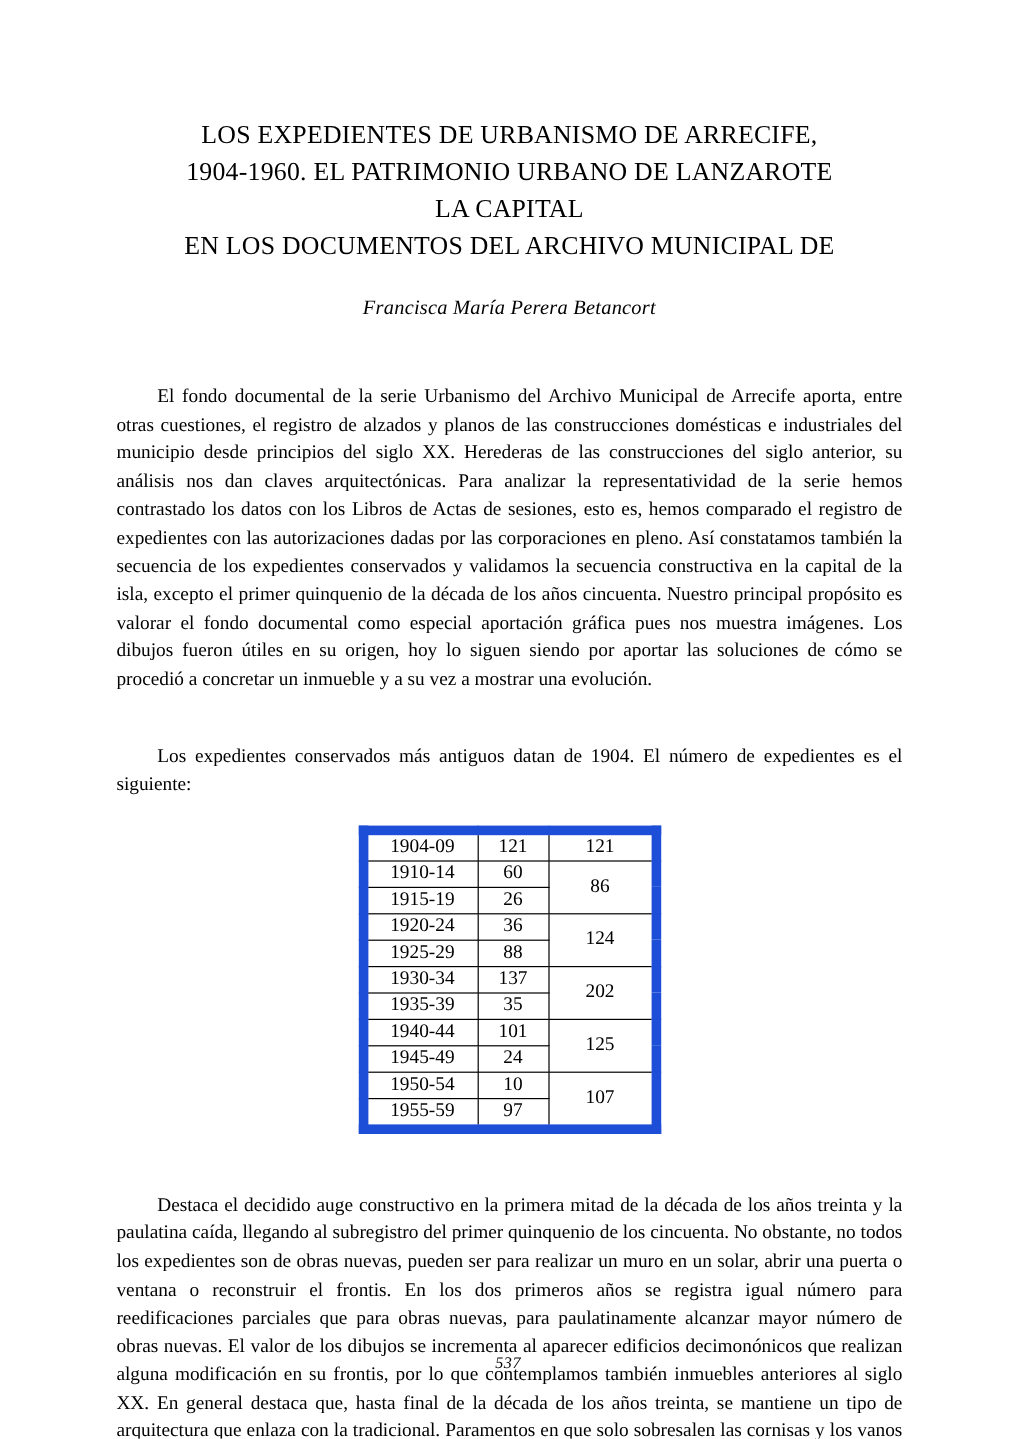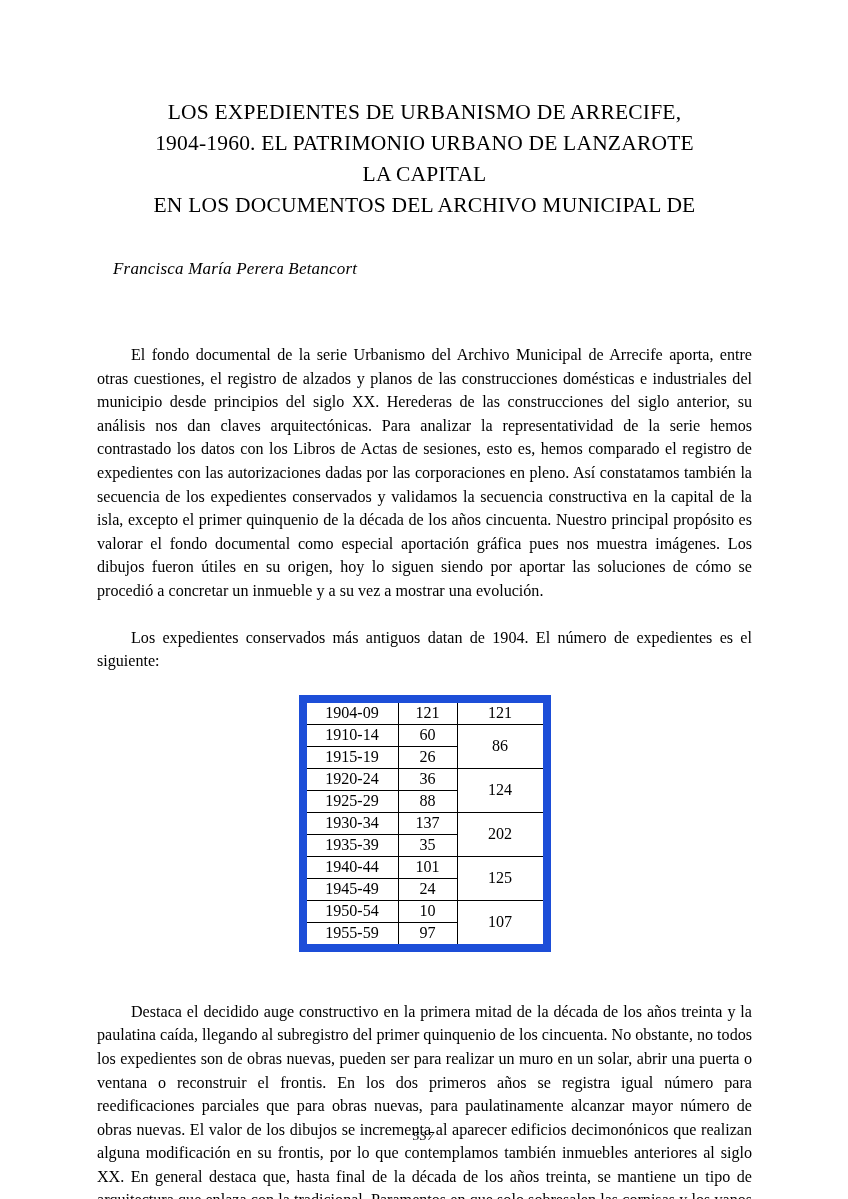--- a/index.html
+++ b/index.html
@@ -34,39 +34,40 @@
     padding-top: 97px;
     font-size: 21.5px;
     font-weight: normal;
     line-height: 31px;
     text-align: center;
     letter-spacing: 0.2px;
   }
   .title .tline { display: block; white-space: nowrap; }
 
   .author {
-    margin: 16px;
+    margin: 4px;
     padding-top: 22px;
     font-size: 17px;
     font-style: italic;
+    text-align: center;
     letter-spacing: 0.2px;
   }
 
   
   .body-block { padding-top: 48px; }
 
   p.para {
     margin: 0;
     font-size: 16.1px;
     line-height: 23.6px;
     text-align: justify;
     text-indent: 34px;
     hyphens: none;
   }
-  p.para + p.para { margin-top: 23px; }
+  p.para + p.para { margin-top: 40px; }
 
   .sc {
     font-variant: small-caps;
     font-size: 1em;
   }
 
   
   .table-wrap {
     margin-top: 22px;
     display: flex;

